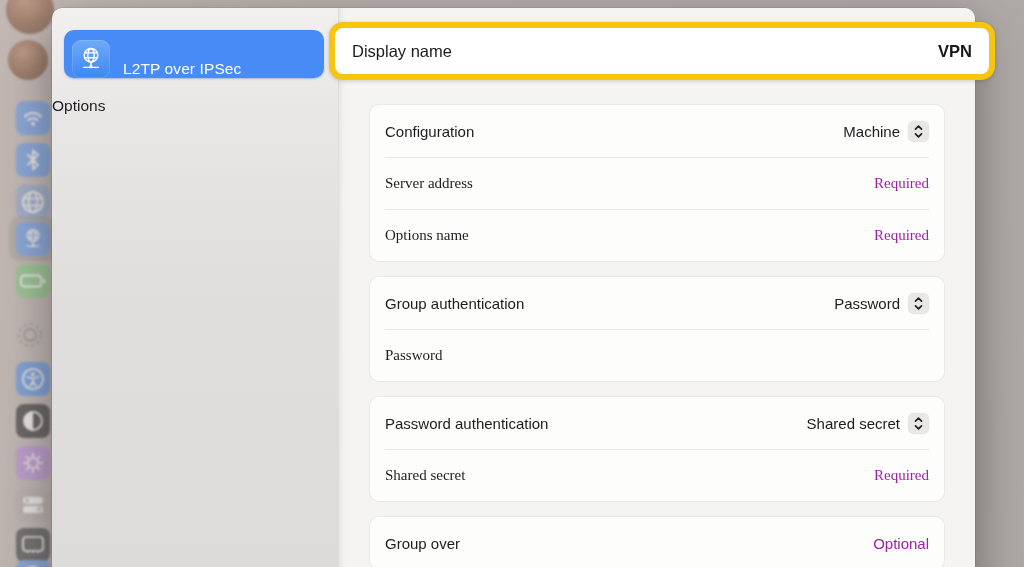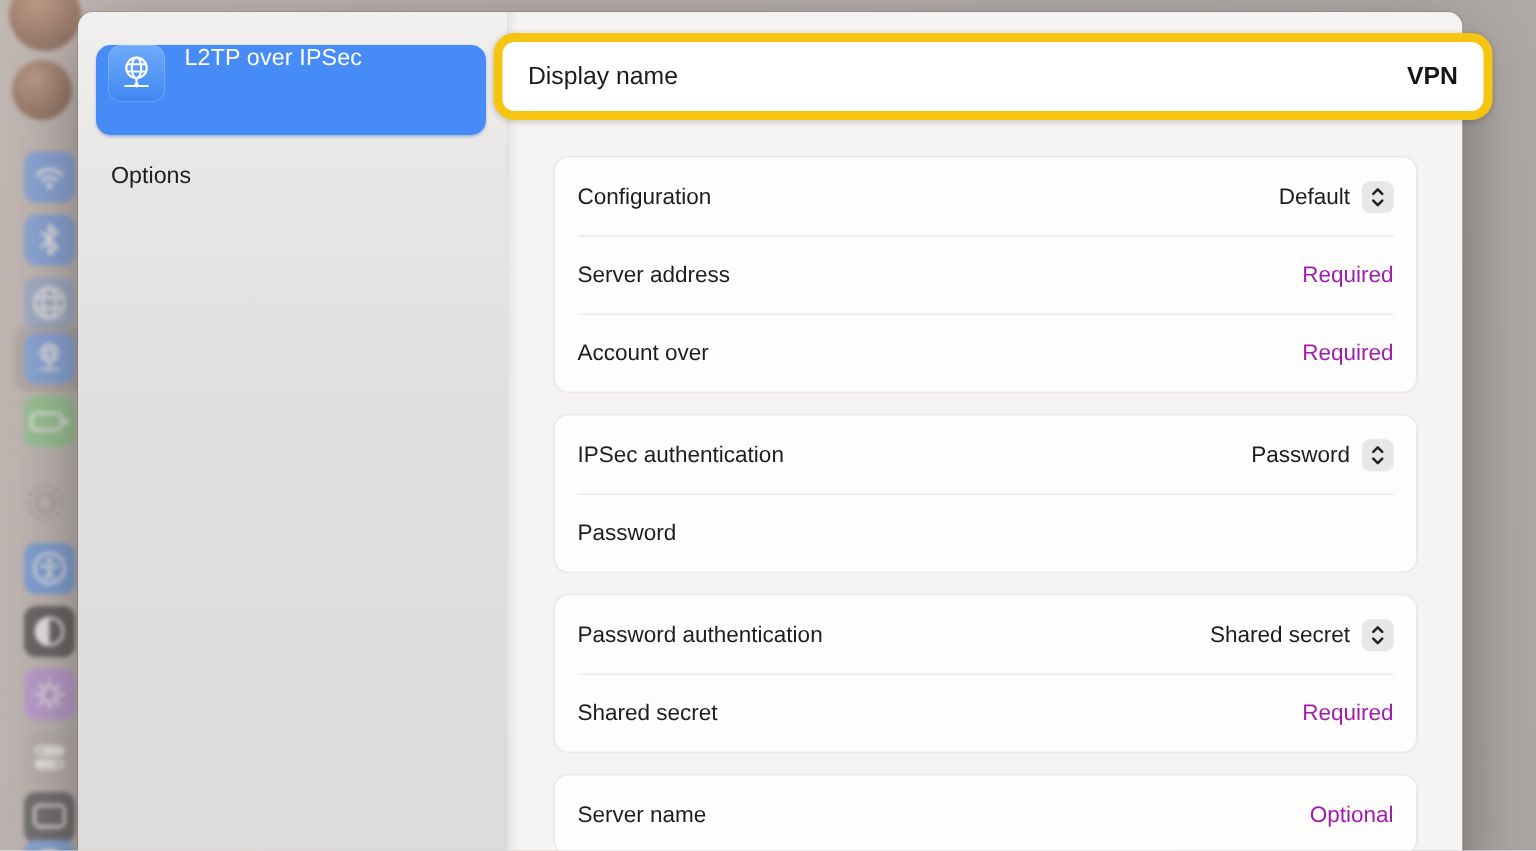--- a/index.html
+++ b/index.html
@@ -21,51 +21,51 @@
             background:rgba(120,110,105,.28); border-radius:10px; }
 
   
   .sheet { position:absolute; left:52px; top:8px; width:923px; height:585px;
            border-radius:10px 10px 0 0;
            box-shadow:0 18px 50px rgba(0,0,0,.38), 0 0 0 .5px rgba(0,0,0,.15);
            display:flex; }
   .sheet-sidebar { width:286px; flex:0 0 286px;
            background:linear-gradient(180deg,#F2F0EE 0%,#E9E7E5 18%,#E0DFDE 45%,#DCDBDA 100%);
            border-radius:10px 0 0 0; padding-top:14px; }
-  .sel-pill { margin:8px 14px 0 12px; height:60px; border-radius:10px;
-           background:#478BF6; display:flex; align-items:flex-start; padding:0 8px;
+  .sel-pill { margin:8px 14px 0 12px; height:48px; border-radius:10px;
+           background:#478BF6; display:flex; align-items:flex-end; padding:0 8px;
            box-shadow:0 1px 2px rgba(30,80,180,.35); cursor:default; }
   .vpn-tile { width:38px; height:38px; border-radius:9px;
            background:linear-gradient(180deg,#6FABF9 0%,#3E86F3 100%);
            display:flex; align-items:center; justify-content:center;
            box-shadow:inset 0 0 0 .5px rgba(255,255,255,.25); }
   .sel-label { color:#fff; font-size:15.5px; font-weight:500; margin-left:13px;
            letter-spacing:.1px; }
   .nav-list { margin-top:8px; }
-  .nav-item { height:40px; line-height:40px; padding-left:22px; font-size:15.5px;
+  .nav-item { height:40px; line-height:40px; font-size:15.5px;
            color:#1e1e20; cursor:default; }
 
   .sheet-content { flex:1; background:#F5F4F2; border-radius:0 10px 0 0;
            border-left:1px solid rgba(0,0,0,.09); position:relative;
            box-shadow:inset 6px 0 10px -8px rgba(0,0,0,.18); }
 
   
   .highlight { position:absolute; top:14px; left:-10px; width:666px; height:58px;
            border:6px solid #F6C512; border-radius:14px; background:#FFFFFF;
            box-shadow:0 1px 4px rgba(0,0,0,.18); display:flex; z-index:5; }
   .display-row { flex:1; display:flex; align-items:center; padding:0 17px; }
   .display-label { font-size:16.5px; color:#1b1b1d; }
   .display-value { margin-left:auto; font-size:16.5px; font-weight:700; color:#161618; }
 
   
   .groups { padding:96px 30px 0 30px; }
   .box { background:#FDFDFC; border:1px solid rgba(0,0,0,.075); border-radius:10px;
          padding:0 15px; margin-bottom:14px; box-shadow:0 0 1px rgba(0,0,0,.04); }
   .frow { height:52px; display:flex; align-items:center;justify-content:center; }
-  .frow + .frow { border-top:1px solid #ECEAE8; }
+  .frow + .frow { border-top:1px solid #ECEAE8;font-family:Liberation Serif, serif; }
   .flabel { font-size:15px; color:#1d1d1f; }
   .fright { margin-left:auto; display:flex; align-items:center; gap:8px; }
   .fvalue { font-size:15px; color:#1d1d1f; }
   .fplaceholder { font-size:15px; color:#a21caf; }
   .stepper { width:21px; height:21px; border-radius:5.5px; background:#E9E7E5;
          border:none; display:flex; align-items:center; justify-content:center;
          box-shadow:0 0 0 .5px rgba(0,0,0,.04); cursor:default; }
   .stepper svg { display:block; }
 </style>
 </head>
@@ -186,45 +186,45 @@
         <span class="display-label">Display name</span>
         <span class="display-value">VPN</span>
       </div>
     </div>
 
     <div class="groups" id="groups">
         <div class="box">
           <div class="frow">
             <span class="flabel">Configuration</span>
             <button class="fright" style="background: none; border: none; padding: 0px; margin-left: auto;">
-              <span class="fvalue">Default</span>
+              <span class="fvalue">Machine</span>
               <span class="stepper">
                 <svg width="11" height="15" viewBox="0 0 11 15" fill="none" stroke="#222224" stroke-width="1.7" stroke-linecap="round" stroke-linejoin="round">
                   <path d="M2.5 5.2 L5.5 2.2 L8.5 5.2"></path>
                   <path d="M2.5 9.8 L5.5 12.8 L8.5 9.8"></path>
                 </svg>
               </span>
             </button>
           </div>
           <div class="frow">
             <span class="flabel">Server address</span>
             <span class="fright">
               <span class="fplaceholder">Required</span>
             </span>
           </div>
           <div class="frow">
-            <span class="flabel">Account over</span>
+            <span class="flabel">Options name</span>
             <span class="fright">
               <span class="fplaceholder">Required</span>
             </span>
           </div>
         </div>
         <div class="box">
           <div class="frow">
-            <span class="flabel">IPSec authentication</span>
+            <span class="flabel">Group authentication</span>
             <button class="fright" style="background: none; border: none; padding: 0px; margin-left: auto;">
               <span class="fvalue">Password</span>
               <span class="stepper">
                 <svg width="11" height="15" viewBox="0 0 11 15" fill="none" stroke="#222224" stroke-width="1.7" stroke-linecap="round" stroke-linejoin="round">
                   <path d="M2.5 5.2 L5.5 2.2 L8.5 5.2"></path>
                   <path d="M2.5 9.8 L5.5 12.8 L8.5 9.8"></path>
                 </svg>
               </span>
             </button>
           </div>
@@ -250,21 +250,21 @@
           </div>
           <div class="frow">
             <span class="flabel">Shared secret</span>
             <span class="fright">
               <span class="fplaceholder">Required</span>
             </span>
           </div>
         </div>
         <div class="box">
           <div class="frow">
-            <span class="flabel">Server name</span>
+            <span class="flabel">Group over</span>
             <span class="fright">
               <span class="fplaceholder">Optional</span>
             </span>
           </div>
         </div>
       </div>
 
   </main>
 </div>
 

